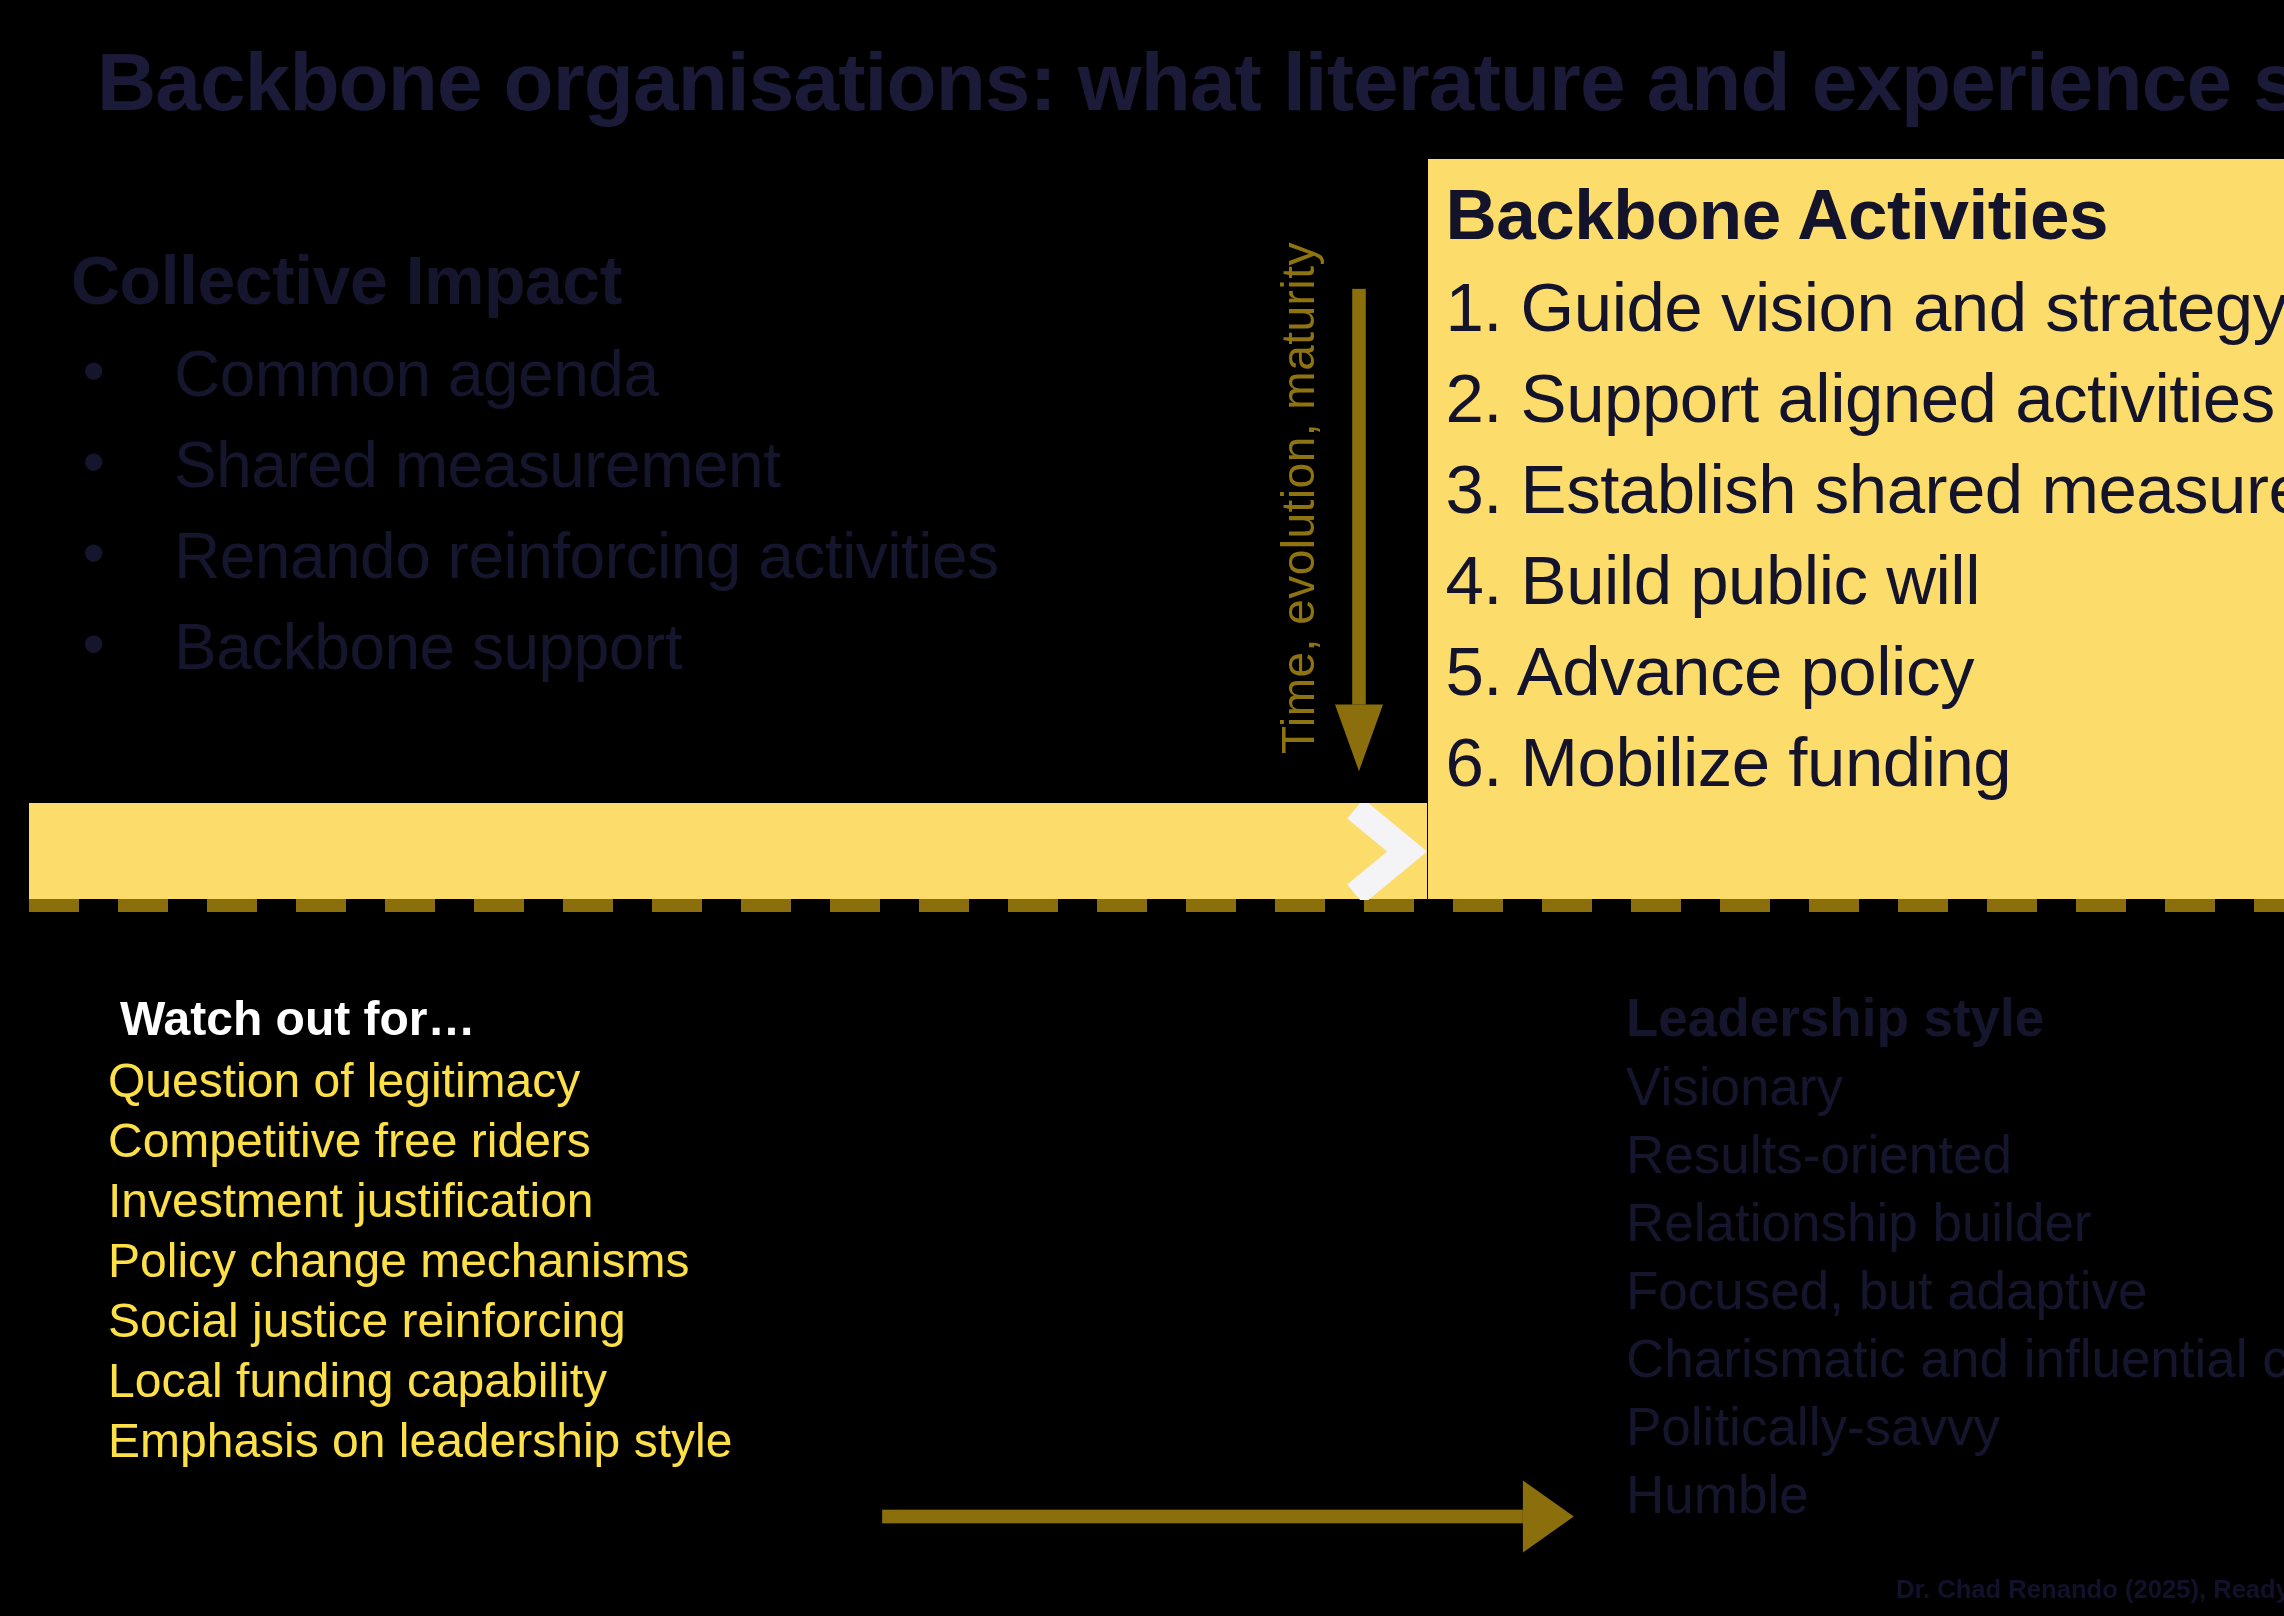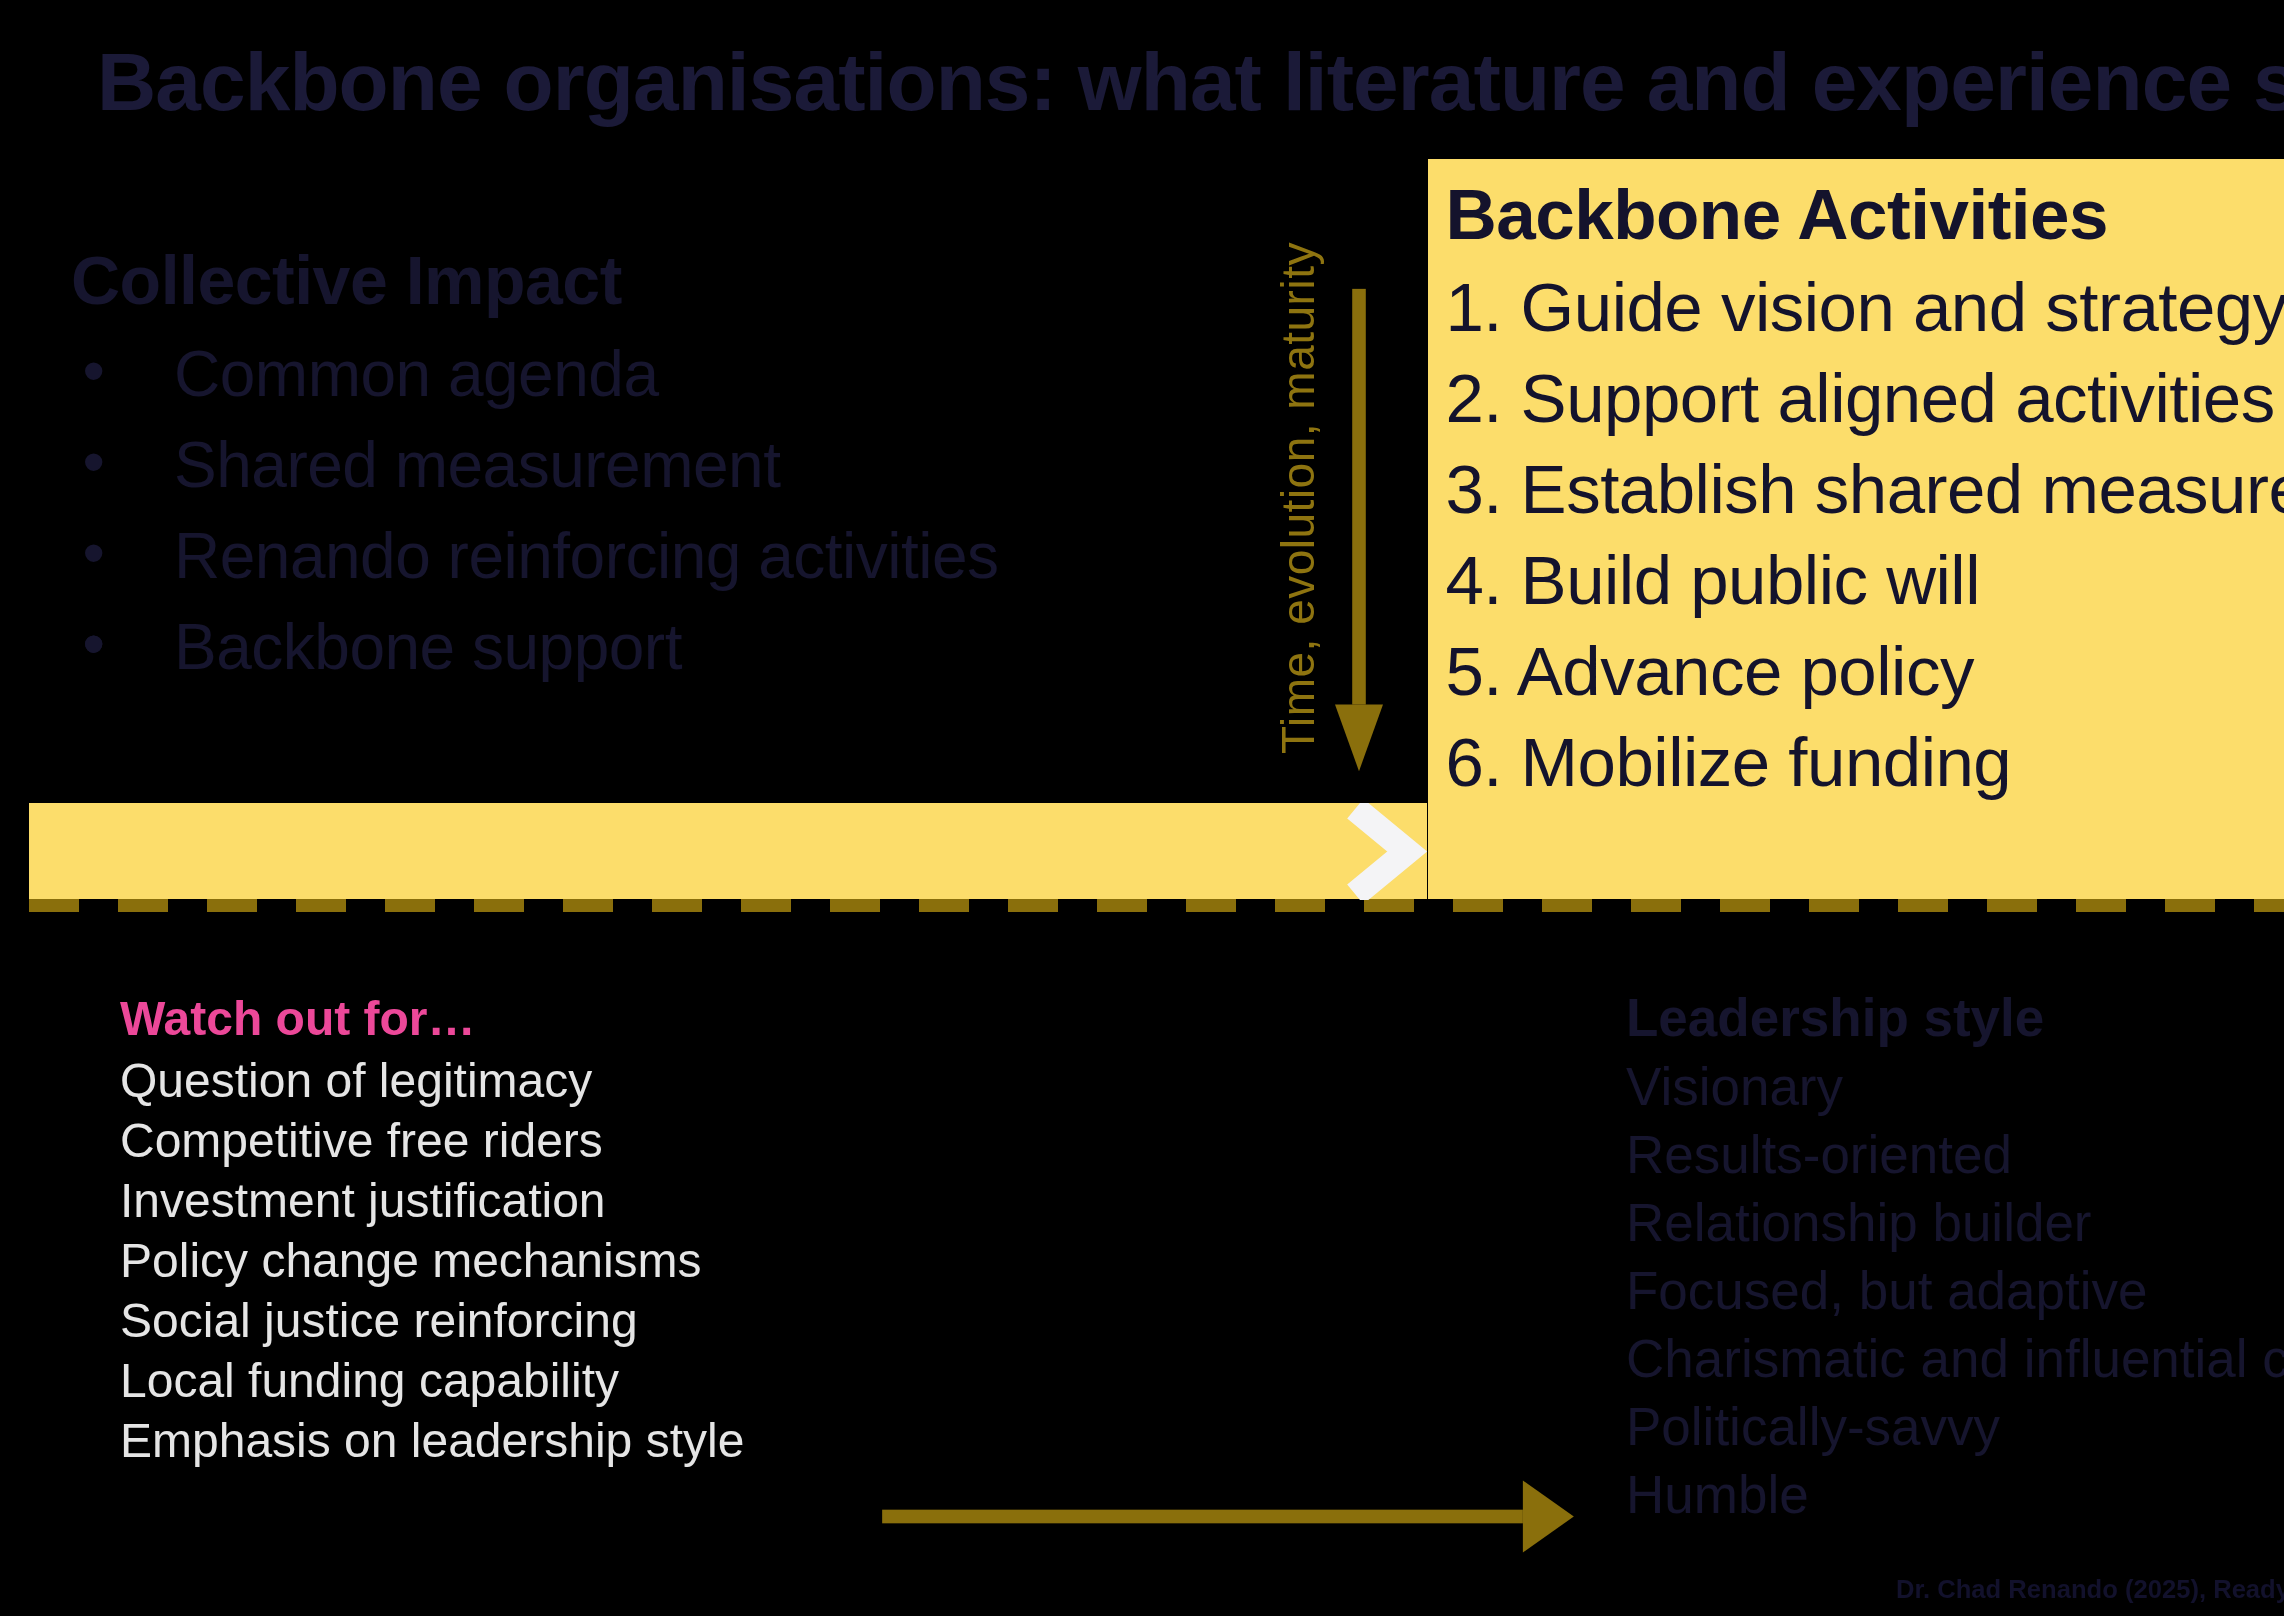--- a/index.html
+++ b/index.html
@@ -75,26 +75,26 @@
   .dashed-line{
     left:29px;top:899px;width:2903px;height:13.2px;
     background:repeating-linear-gradient(90deg,#8a6f0c 0 50px,transparent 50px 89px);
     z-index:2;
   }
 
   
   .watch-heading{
     left:120px;top:989px;
     font-size:48px;line-height:60px;
-    font-weight:700;color:#ec4899;white-space:nowrap;
+    font-weight:700;color:#ffffff;white-space:nowrap;
   }
   .watch-list{
-    left:120px;top:1051px;
+    left:108px;top:1051px;
     font-size:48px;line-height:60px;
-    color:#e5e5e5;
+    color:#fde047;
   }
   .watch-list .li{white-space:nowrap;}
 
   
   .lead-heading{
     left:1626px;top:984px;
     font-size:53px;line-height:68px;
     font-weight:700;color:#16152e;white-space:nowrap;
   }
   .lead-list{

